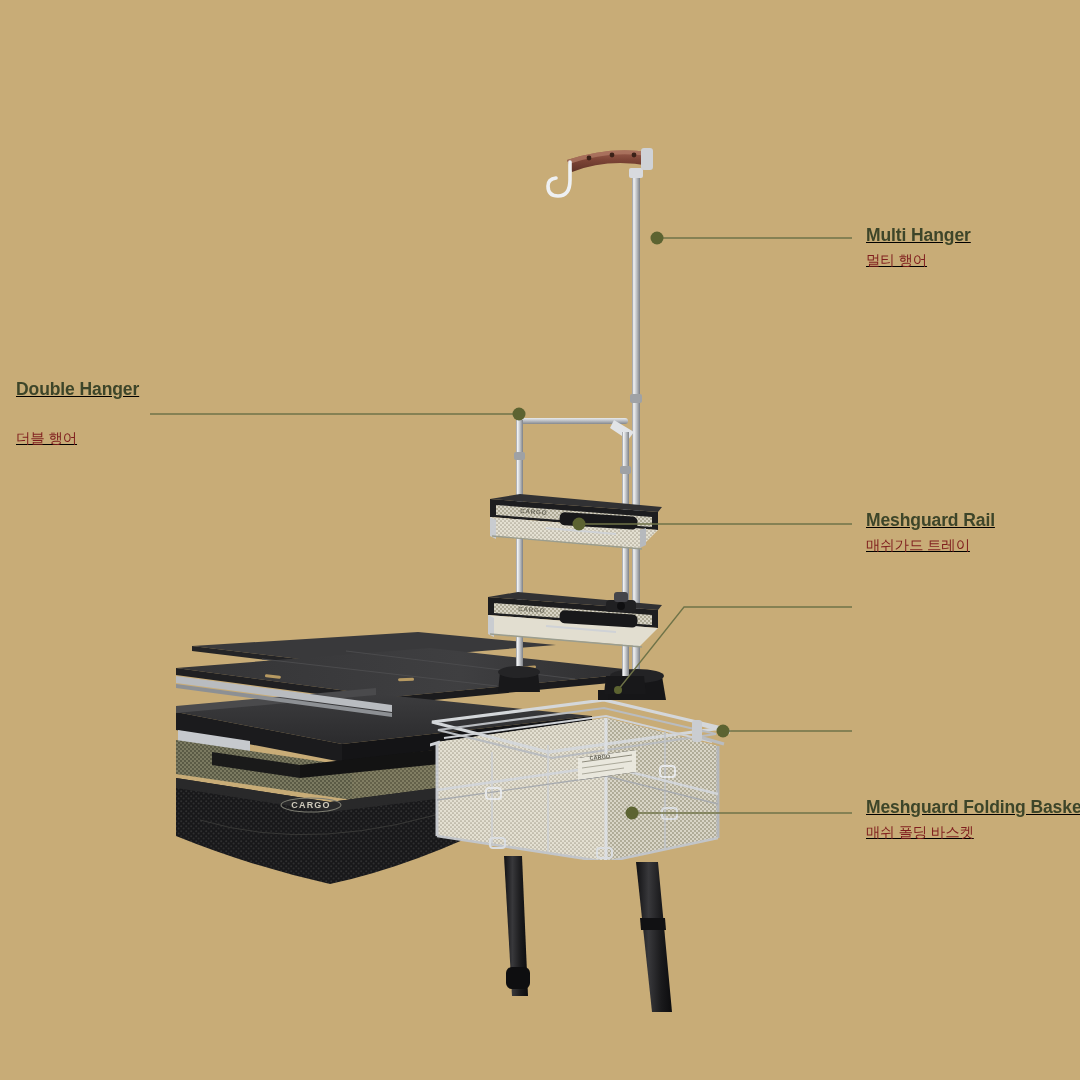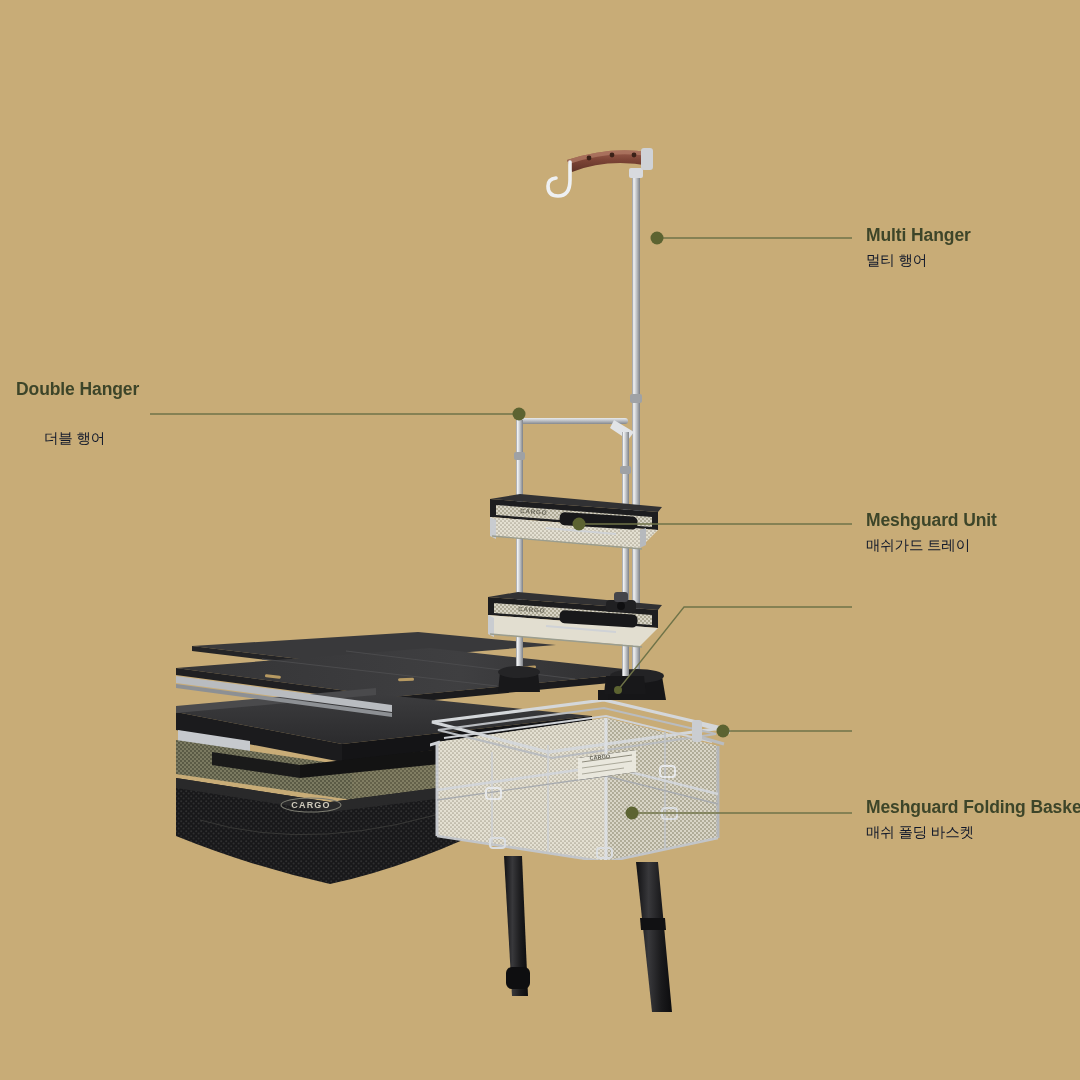--- a/index.html
+++ b/index.html
@@ -3,32 +3,32 @@
 <meta charset="utf-8">
 <style>
   html,body{margin:0;padding:0;}
   body{
     width:1080px;height:1080px;overflow:hidden;
     font-family:"Liberation Sans","DejaVu Sans",sans-serif;
     background:#c8ac77;position:relative;
   }
   #stage{position:absolute;inset:0;width:1080px;height:1080px;overflow:hidden;background:#c8ac77;}
   #art{position:absolute;left:0;top:0;width:1080px;height:1080px;}
-  .callout{position:absolute;}
+  .callout{position:absolute;text-decoration:underline;}
   .c-title{
     font-size:17.5px;font-weight:bold;color:#3d4529;letter-spacing:-.1px;
     white-space:nowrap;line-height:1.1;
   }
   .c-sub{
-    font-size:14.5px;font-weight:400;color:#0f172a;letter-spacing:-.2px;
+    font-size:14.5px;font-weight:400;color:#7f1d1d;letter-spacing:-.2px;
     white-space:nowrap;line-height:1.1;margin-top:8px;
   }
   .right-label{left:866px;}
   .left-label{left:16px;text-align:left;}
-  .left-label .c-sub{text-align:center;padding-right:6px;margin-top:32px;}
+  .left-label .c-sub{text-align:left;padding-right:6px;margin-top:32px;}
   #lines{position:absolute;left:0;top:0;width:1080px;height:1080px;pointer-events:none;}
 </style>
 </head>
 <body>
 
 <div id="stage">
 
   <svg id="art" viewBox="0 0 1080 1080">
     <defs>
       <linearGradient id="steel" x1="0" y1="0" x2="1" y2="0">
@@ -276,21 +276,21 @@
     <div class="c-title">Multi Hanger</div>
     <div class="c-sub">멀티 행어</div>
   </div>
 
   <div class="callout left-label" style="top:380px">
     <div class="c-title">Double Hanger</div>
     <div class="c-sub">더블 행어</div>
   </div>
 
   <div class="callout right-label" style="top:511px">
-    <div class="c-title">Meshguard Unit</div>
+    <div class="c-title">Meshguard Rail</div>
     <div class="c-sub">매쉬가드 트레이</div>
   </div>
 
 
 
   <div class="callout right-label" style="top:798px">
     <div class="c-title">Meshguard Folding Basket</div>
     <div class="c-sub">매쉬 폴딩 바스켓</div>
   </div>
 

